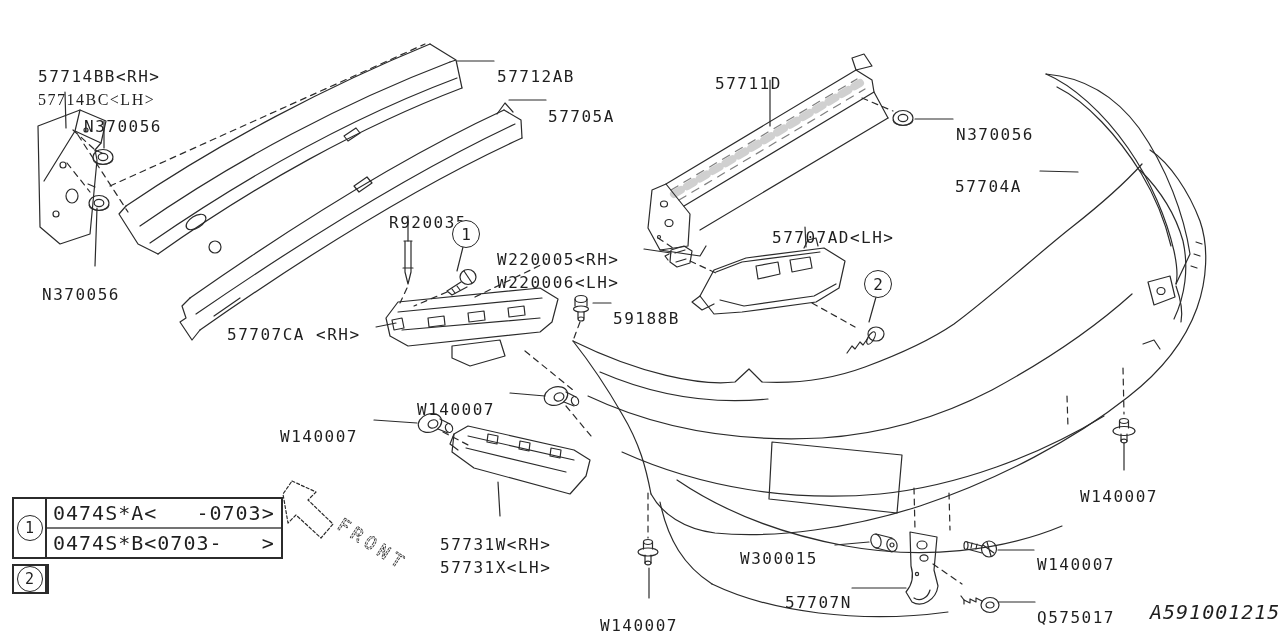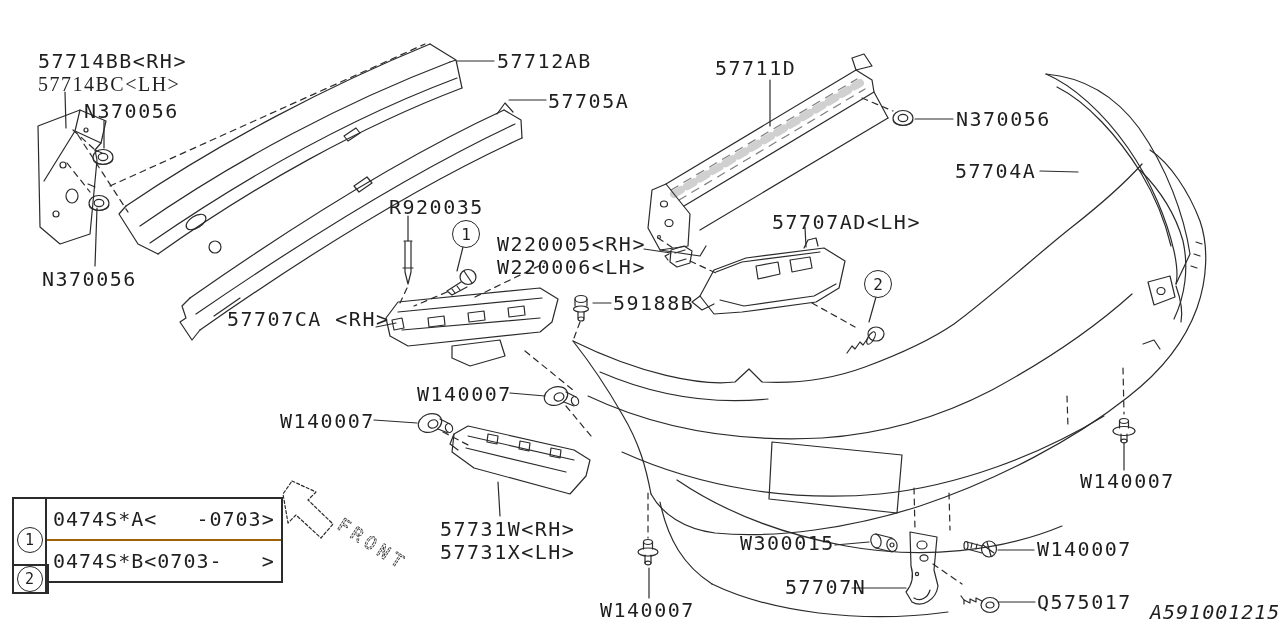--- a/index.html
+++ b/index.html
@@ -1,29 +1,29 @@
 <!DOCTYPE html>
 <html><head>
 <meta charset="utf-8">
 <style>
   html,body{margin:0;padding:0;background:#fff;}
   .stage{position:relative;width:1280px;height:640px;background:#ffffff;overflow:hidden;
          font-family:"DejaVu Sans Mono","Liberation Mono",monospace;}
   svg{position:absolute;left:0;top:0;}
-  .lbl{position:absolute;font-size:20px;line-height:22px;color:#1f1f1f;white-space:pre;
-       letter-spacing:1.5px;}
+  .lbl{position:absolute;font-size:16px;line-height:22px;color:#1f1f1f;white-space:pre;
+       letter-spacing:1.5px;margin-top:16px;}
   .callout{position:absolute;width:26px;height:26px;border:1.6px solid #262626;border-radius:50%;
        display:flex;align-items:center;justify-content:center;font-size:16px;color:#1f1f1f;background:#fff;}
   .legend-table{position:absolute;display:flex;border:2px solid #2b2b2b;background:#fff;}
   .legend-num{width:31px;display:flex;align-items:center;justify-content:center;border-right:2px solid #2b2b2b;}
   .legend-num .circ{width:24px;height:24px;border:1.5px solid #262626;border-radius:50%;
        display:flex;align-items:center;justify-content:center;font-size:15px;color:#1f1f1f;}
   .legend-rows{display:flex;flex-direction:column;}
-  .legend-row{padding:7px 6px;font-size:20px;letter-spacing:1px;white-space:pre;color:#1f1f1f;line-height:26px;}
-  .legend-row + .legend-row{border-top:2px solid #a16207;}
+  .legend-row{padding:1px 6px;font-size:20px;letter-spacing:1px;white-space:pre;color:#1f1f1f;line-height:26px;}
+  .legend-row + .legend-row{border-top:2px solid #737373;}
   .ref{position:absolute;font-size:20px;letter-spacing:1px;color:#1f1f1f;}
 </style>
 </head>
 <body>
 
 <div class="stage">
 
 <svg width="1280" height="640" viewBox="0 0 1280 640">
   <g stroke="#2b2b2b" stroke-width="1.2" fill="none" stroke-linecap="round" stroke-linejoin="round">
 

